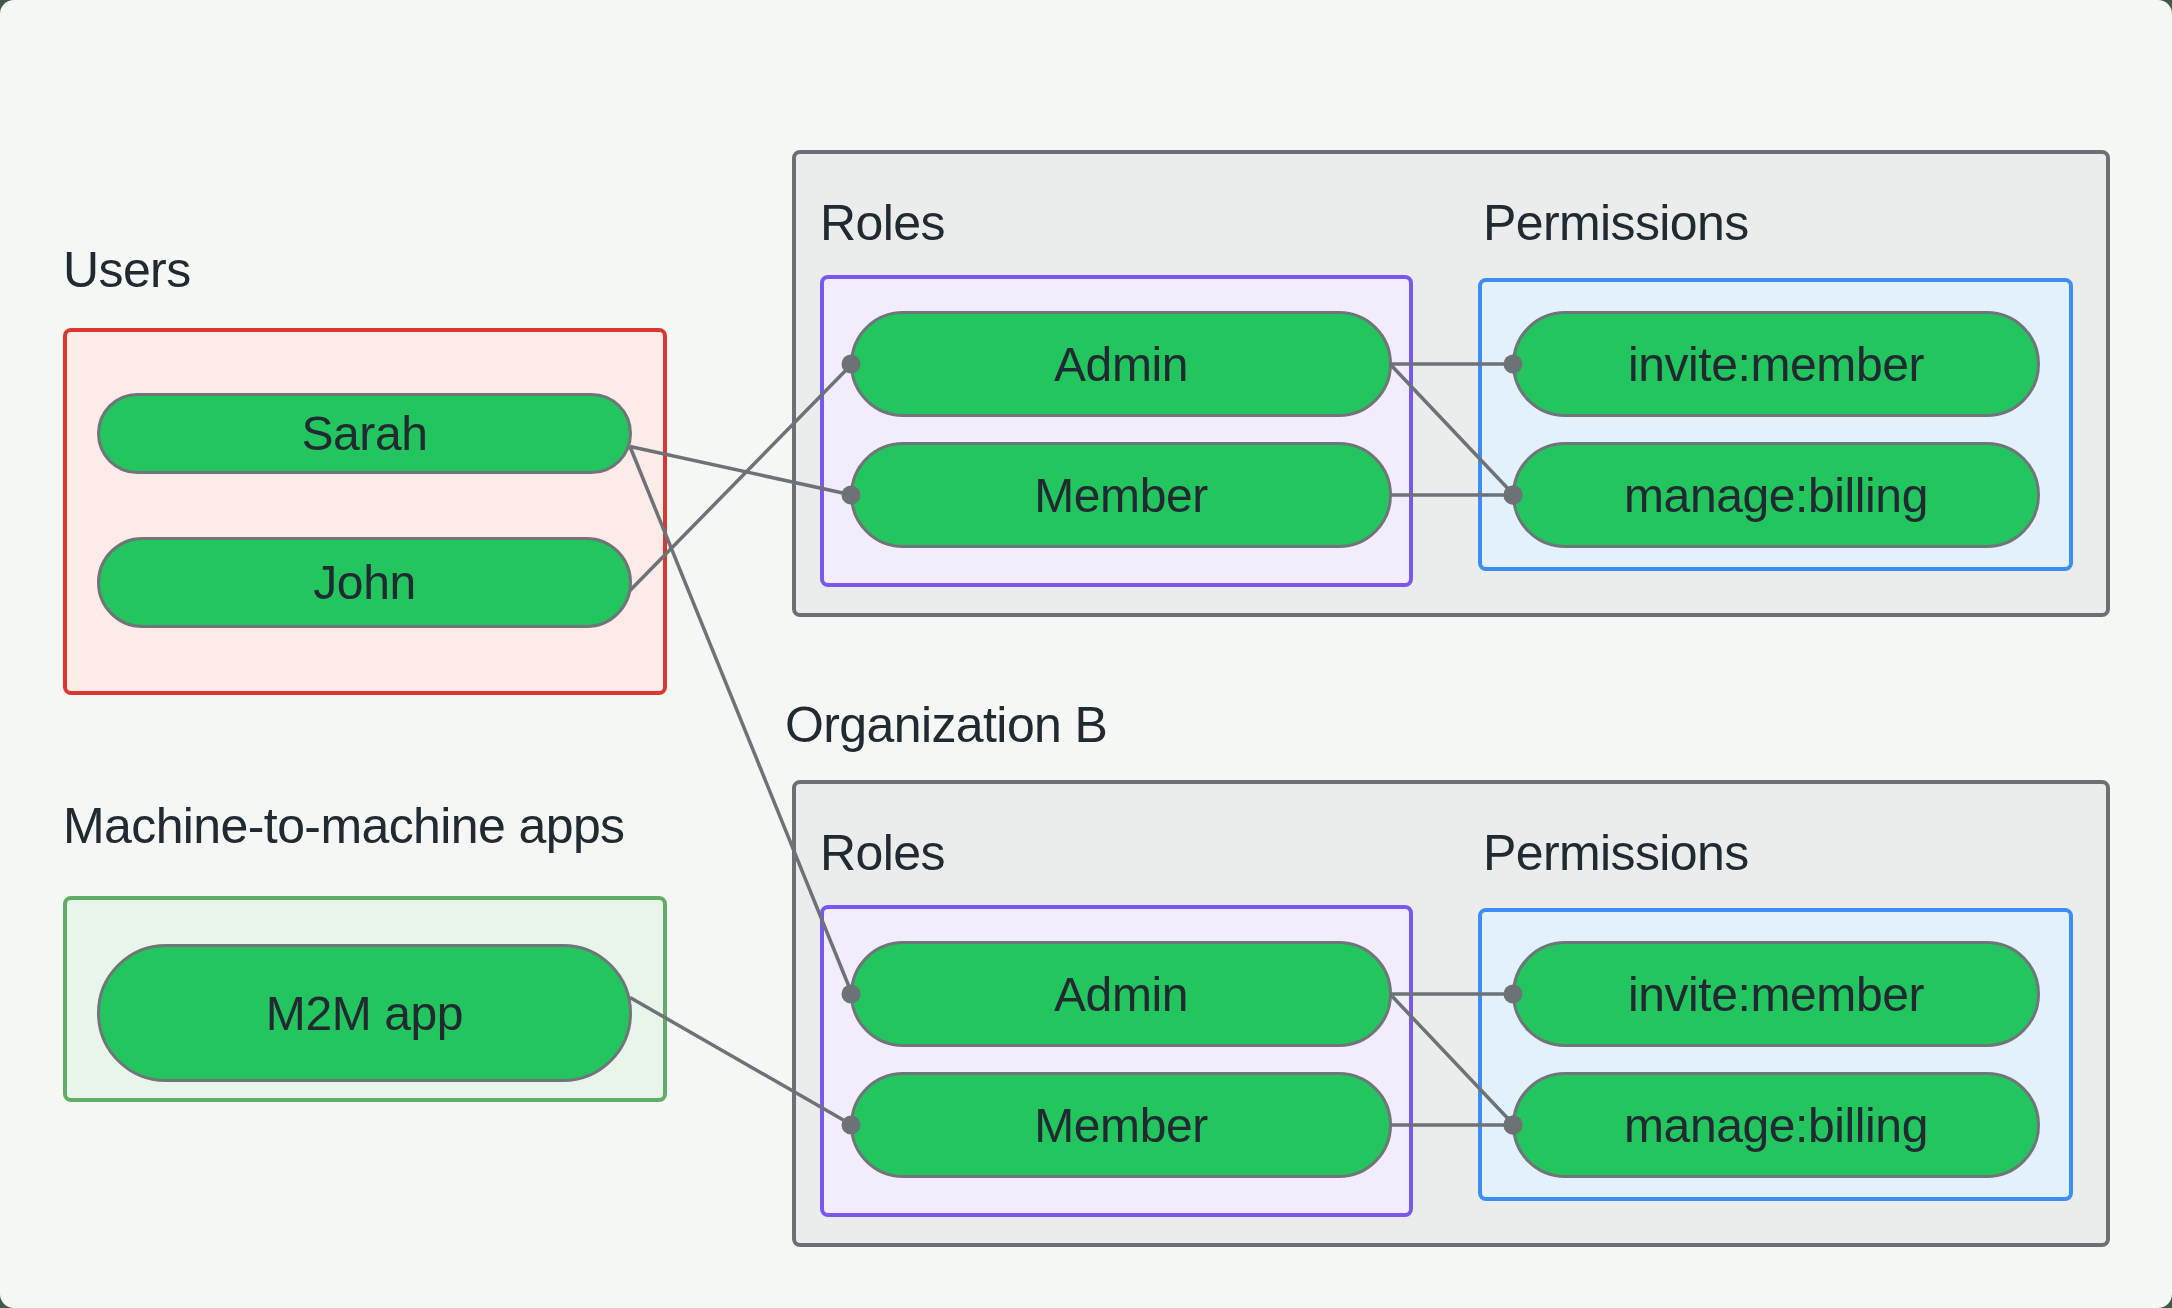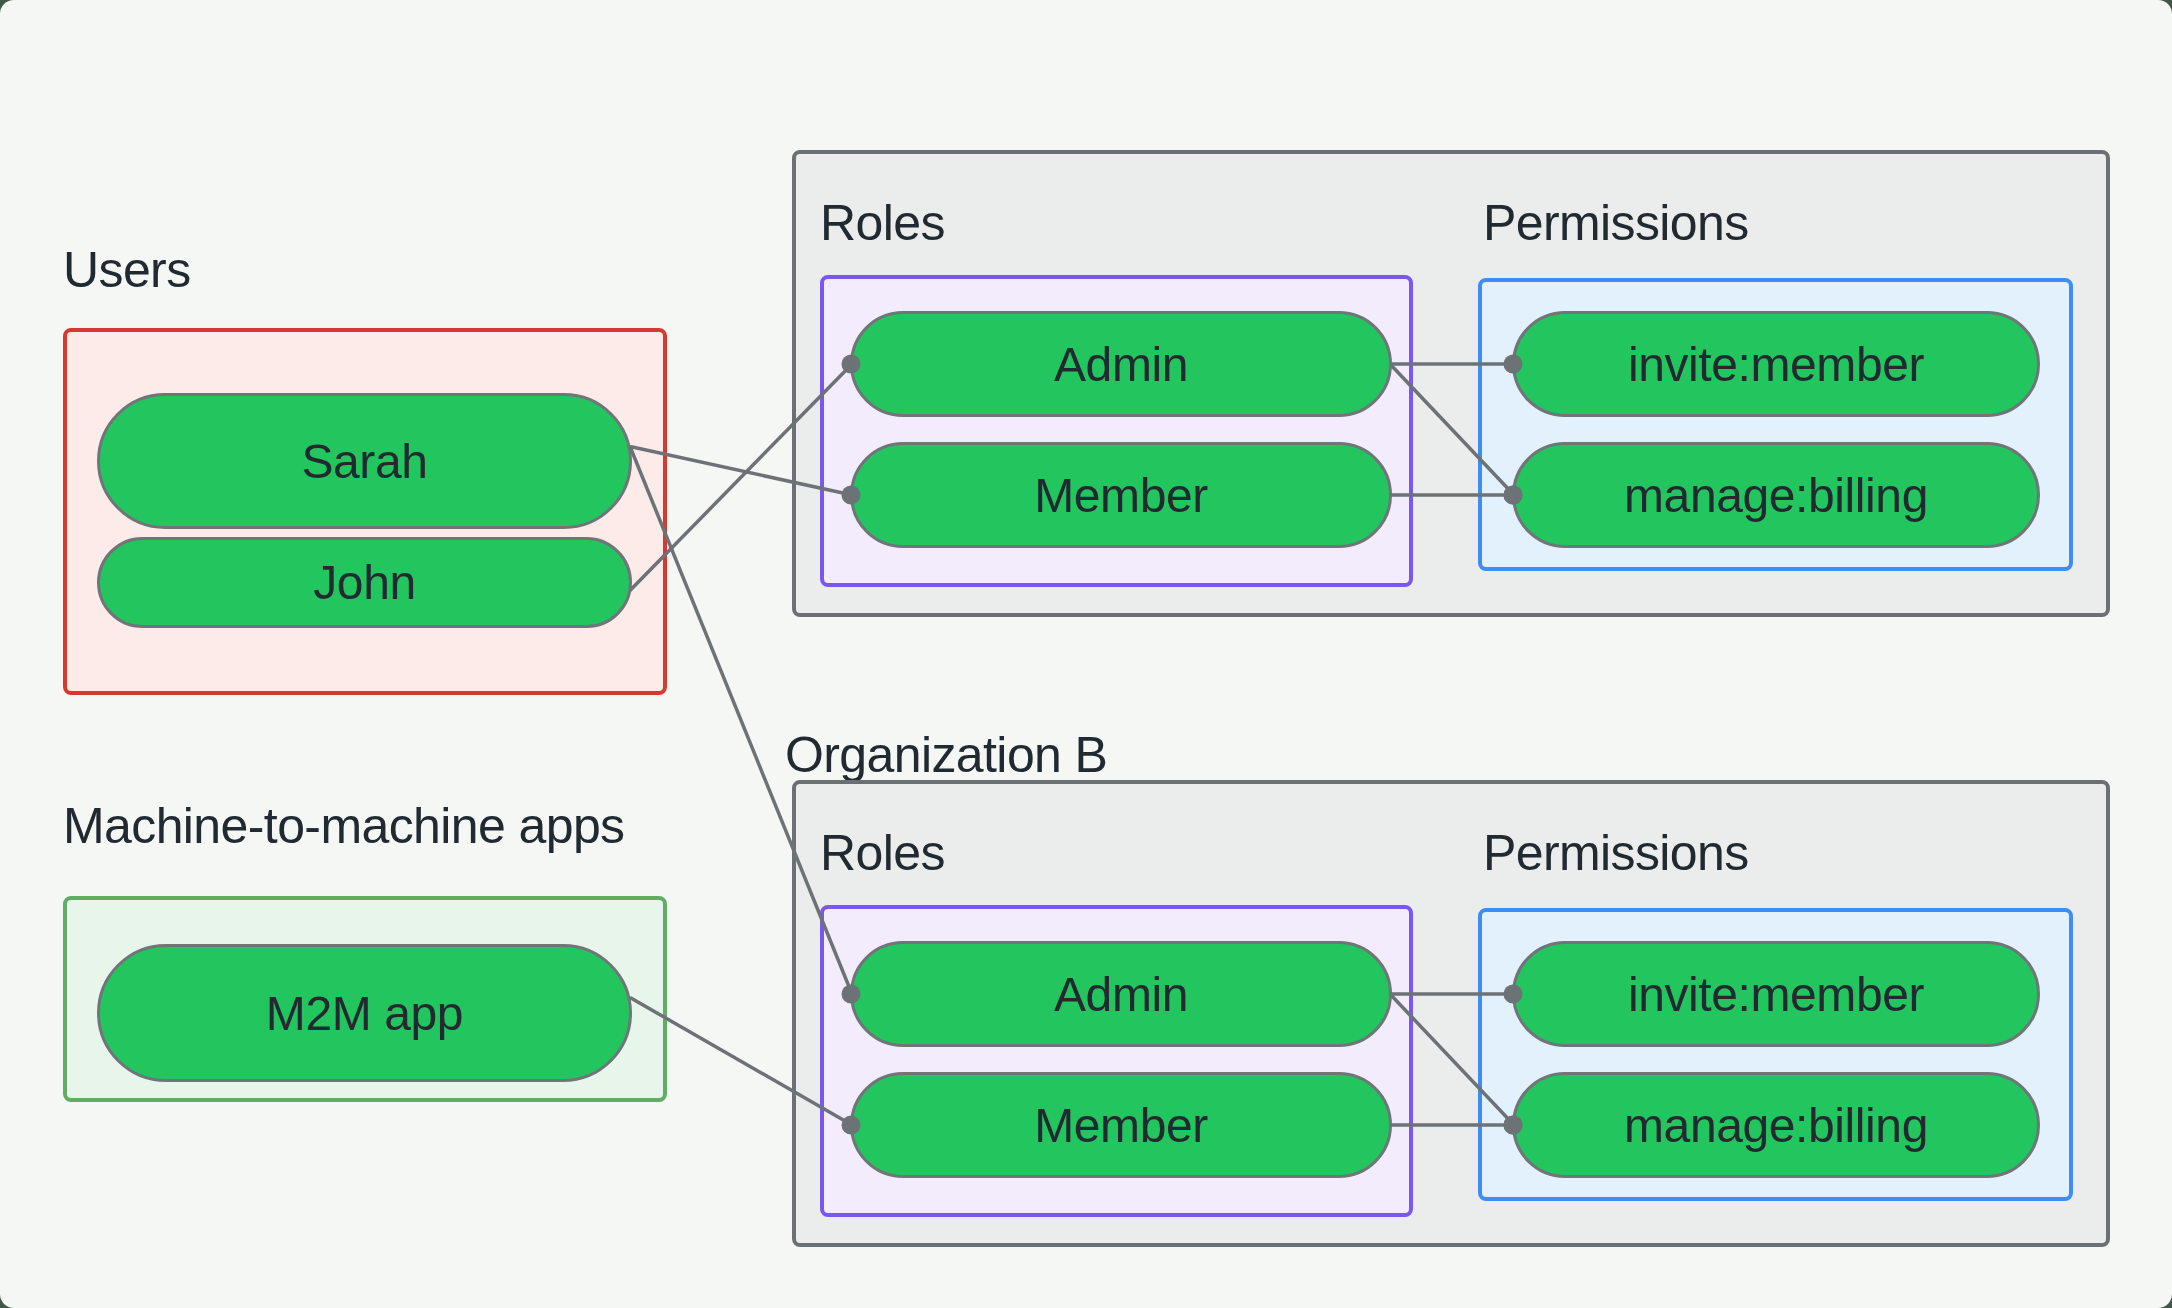--- a/index.html
+++ b/index.html
@@ -32,38 +32,38 @@
   svg.connectors{position:absolute;left:0;top:0;pointer-events:none;}
 </style>
 </head>
 <body>
 
 <div class="stage">
   <div class="card"></div>
 
   <div class="heading" style="left:63px;top:243px;">Users</div>
   <div class="groupbox usersbox" style="left:63px;top:328px;width:604px;height:367px;"></div>
-  <div class="pill" style="left:97px;top:393px;width:535px;height:136px;">Sarah</div>
+  <div class="pill" style="left:97px;top:393px;width:535px;height:81px;">Sarah</div>
   <div class="pill" style="left:97px;top:537px;width:535px;height:91px;">John</div>
 
   <div class="heading" style="left:63px;top:799px;">Machine-to-machine apps</div>
   <div class="groupbox m2mbox" style="left:63px;top:896px;width:604px;height:206px;"></div>
   <div class="pill" style="left:97px;top:944px;width:535px;height:138px;">M2M app</div>
 
   <div class="groupbox orgbox" style="left:792px;top:150px;width:1318px;height:467px;"></div>
   <div class="heading" style="left:820px;top:196px;">Roles</div>
   <div class="heading" style="left:1483px;top:196px;">Permissions</div>
   <div class="groupbox rolesbox" style="left:820px;top:275px;width:593px;height:312px;"></div>
   <div class="groupbox permsbox" style="left:1478px;top:278px;width:595px;height:293px;"></div>
   <div class="pill" style="left:850px;top:311px;width:542px;height:106px;">Admin</div>
   <div class="pill" style="left:850px;top:442px;width:542px;height:106px;">Member</div>
   <div class="pill" style="left:1512px;top:311px;width:528px;height:106px;">invite:member</div>
   <div class="pill" style="left:1512px;top:442px;width:528px;height:106px;">manage:billing</div>
 
-  <div class="heading" style="left:785px;top:698px;margin-top:30px;">Organization B</div>
+  <div class="heading" style="left:785px;top:698px;">Organization B</div>
   <div class="groupbox orgbox" style="left:792px;top:780px;width:1318px;height:467px;"></div>
   <div class="heading" style="left:820px;top:826px;">Roles</div>
   <div class="heading" style="left:1483px;top:826px;">Permissions</div>
   <div class="groupbox rolesbox" style="left:820px;top:905px;width:593px;height:312px;"></div>
   <div class="groupbox permsbox" style="left:1478px;top:908px;width:595px;height:293px;"></div>
   <div class="pill" style="left:850px;top:941px;width:542px;height:106px;">Admin</div>
   <div class="pill" style="left:850px;top:1072px;width:542px;height:106px;">Member</div>
   <div class="pill" style="left:1512px;top:941px;width:528px;height:106px;">invite:member</div>
   <div class="pill" style="left:1512px;top:1072px;width:528px;height:106px;">manage:billing</div>
 

